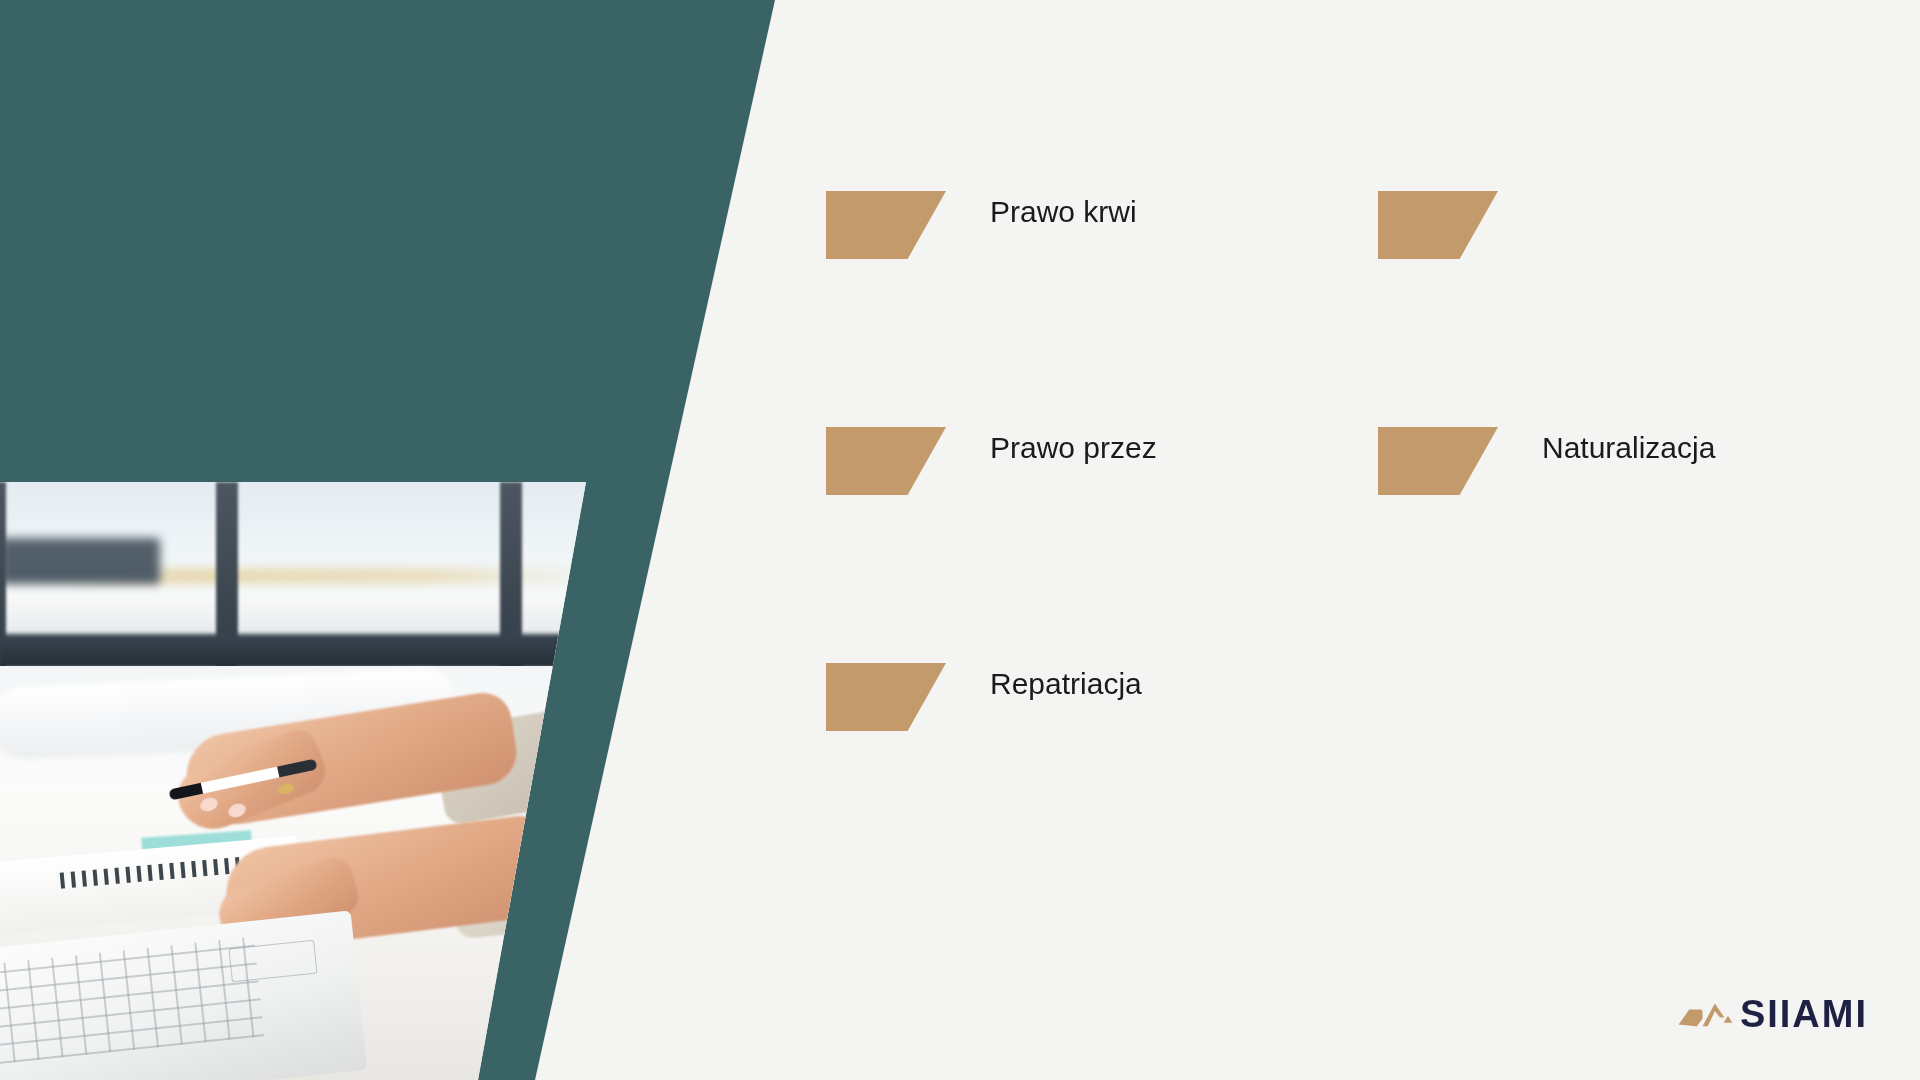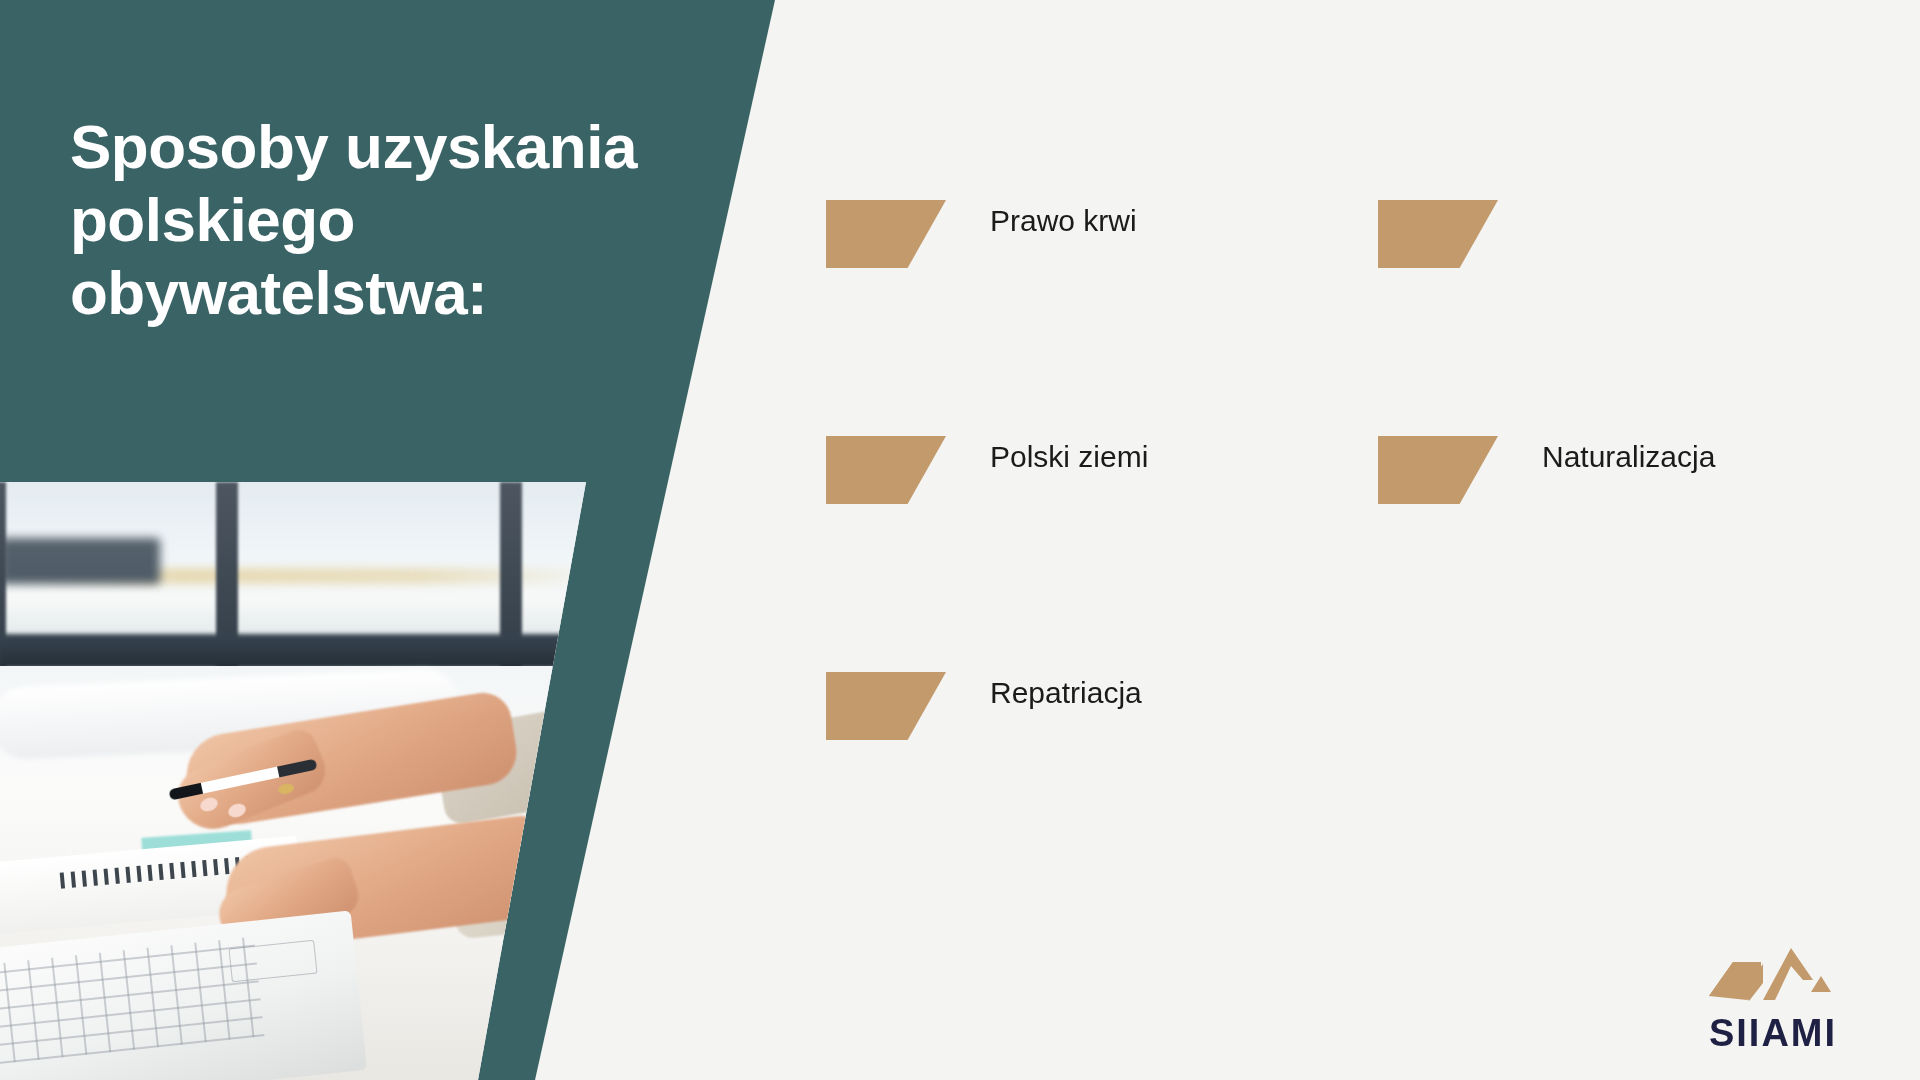--- a/index.html
+++ b/index.html
@@ -174,21 +174,21 @@
     z-index:5;
     color:#ffffff;
     font-size:62px;
     font-weight:700;
     line-height:1.18;
     letter-spacing:-0.5px;
   }
 
   
   .content{
-    position:absolute; left:826px; top:196px;
+    position:absolute; left:826px; top:187px;
     width:1020px;
     z-index:4;
     display:grid;
     grid-template-columns:1fr 1fr;
     grid-template-rows:repeat(3,236px);
     column-gap:84px;
   }
   .item{
     display:flex; align-items:flex-start; gap:44px;
   }
@@ -206,21 +206,21 @@
     font-weight:400;
     white-space:pre-line;
     padding-top:4px;
   }
 
   
   .logo{
     position:absolute; right:52px; bottom:28px;
     z-index:6;
     width:190px;
-    display:flex; flex-direction:column; align-items:center; gap:4px;
+    display:flex; flex-direction:row; align-items:center; gap:4px;
   }
   .logo-mark{ width:132px; height:76px; display:block; }
   .logo-word{
     font-size:38px;
     letter-spacing:2px;
     font-weight:700;
     color:#1f2144;
     line-height:1;
   }
 </style>
@@ -255,36 +255,35 @@
       <div class="ph-nail" style="left:228px;top:322px;transform:rotate(-20deg)"></div>
       <div class="hand lower"></div>
       <div class="hand lower-fingers"></div>
       <div class="ph-laptop"></div>
       <div class="ph-keys"></div>
       <div class="ph-trackpad"></div>
       <div class="photo-haze"></div>
     </div>
   </div>
 
-  <h1 class="title">Sposoby uzyskania polskiego obywatelstwa:</h1>
 
   <div class="content">
 
     <div class="item">
       <span class="bullet"></span>
       <span class="item-label">Prawo krwi</span>
     </div>
 
     <div class="item">
       <span class="bullet"></span>
     </div>
 
     <div class="item">
       <span class="bullet"></span>
-      <span class="item-label">Polski ziemi</span>
+      <span class="item-label">Prawo przez</span>
     </div>
 
     <div class="item">
       <span class="bullet"></span>
       <span class="item-label">Naturalizacja</span>
     </div>
 
     <div class="item">
       <span class="bullet"></span>
       <span class="item-label">Repatriacja</span>

